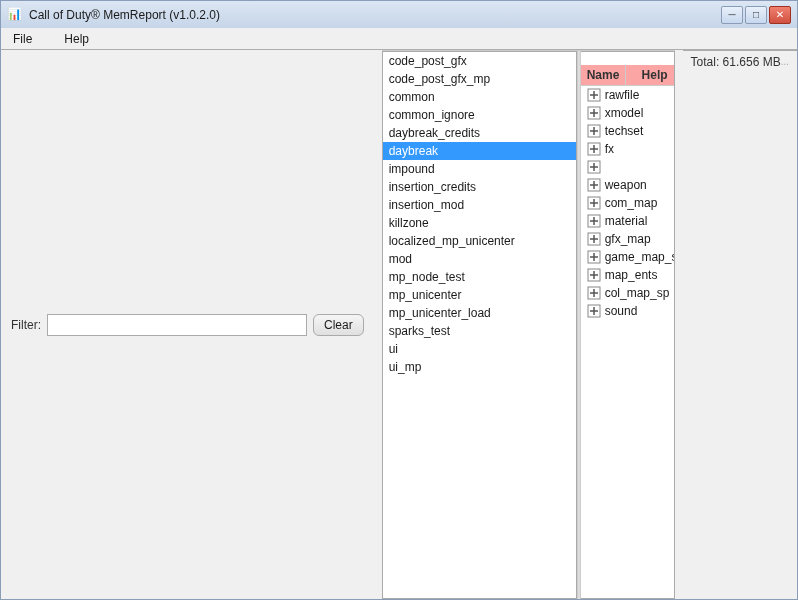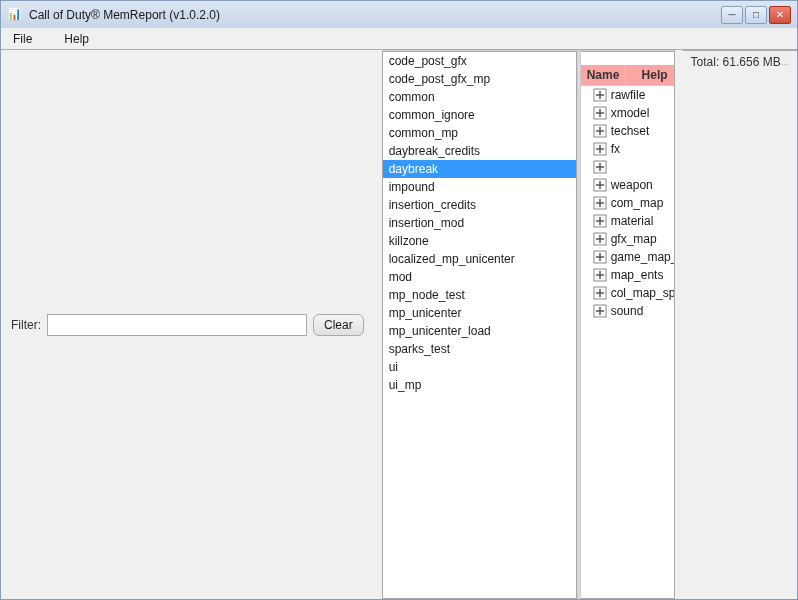--- a/index.html
+++ b/index.html
@@ -174,21 +174,21 @@
     .tree-header-size {
       width: 100px;
       padding: 3px 6px;
       font-weight: bold;
       color: #333;
       text-align: right;
     }
     .tree-item {
       display: flex;
       align-items: center;
-      padding: 2px 6px;
+      padding: 2px 0;
       cursor: pointer;
       color: #1a1a1a;
     }
     .tree-expand {
       width: 18px;
       min-width: 18px;
       display: flex;
       align-items: center;
       justify-content: center;
       color: #555;
@@ -252,21 +252,20 @@
     <button class="clear-btn">Clear</button>
   </div>
 
   <div class="content-area">
 
     <div class="left-panel" id="left-panel">
     <div class="list-item">code_post_gfx</div>
         <div class="list-item">code_post_gfx_mp</div>
         <div class="list-item">common</div>
         <div class="list-item">common_ignore</div>
-        <div class="list-item">common_mp</div>
         <div class="list-item">daybreak_credits</div>
         <div class="list-item selected">daybreak</div>
         <div class="list-item">impound</div>
         <div class="list-item">insertion_credits</div>
         <div class="list-item">insertion_mod</div>
         <div class="list-item">killzone</div>
         <div class="list-item">localized_mp_unicenter</div>
         <div class="list-item">mod</div>
         <div class="list-item">mp_node_test</div>
         <div class="list-item">mp_unicenter</div>

